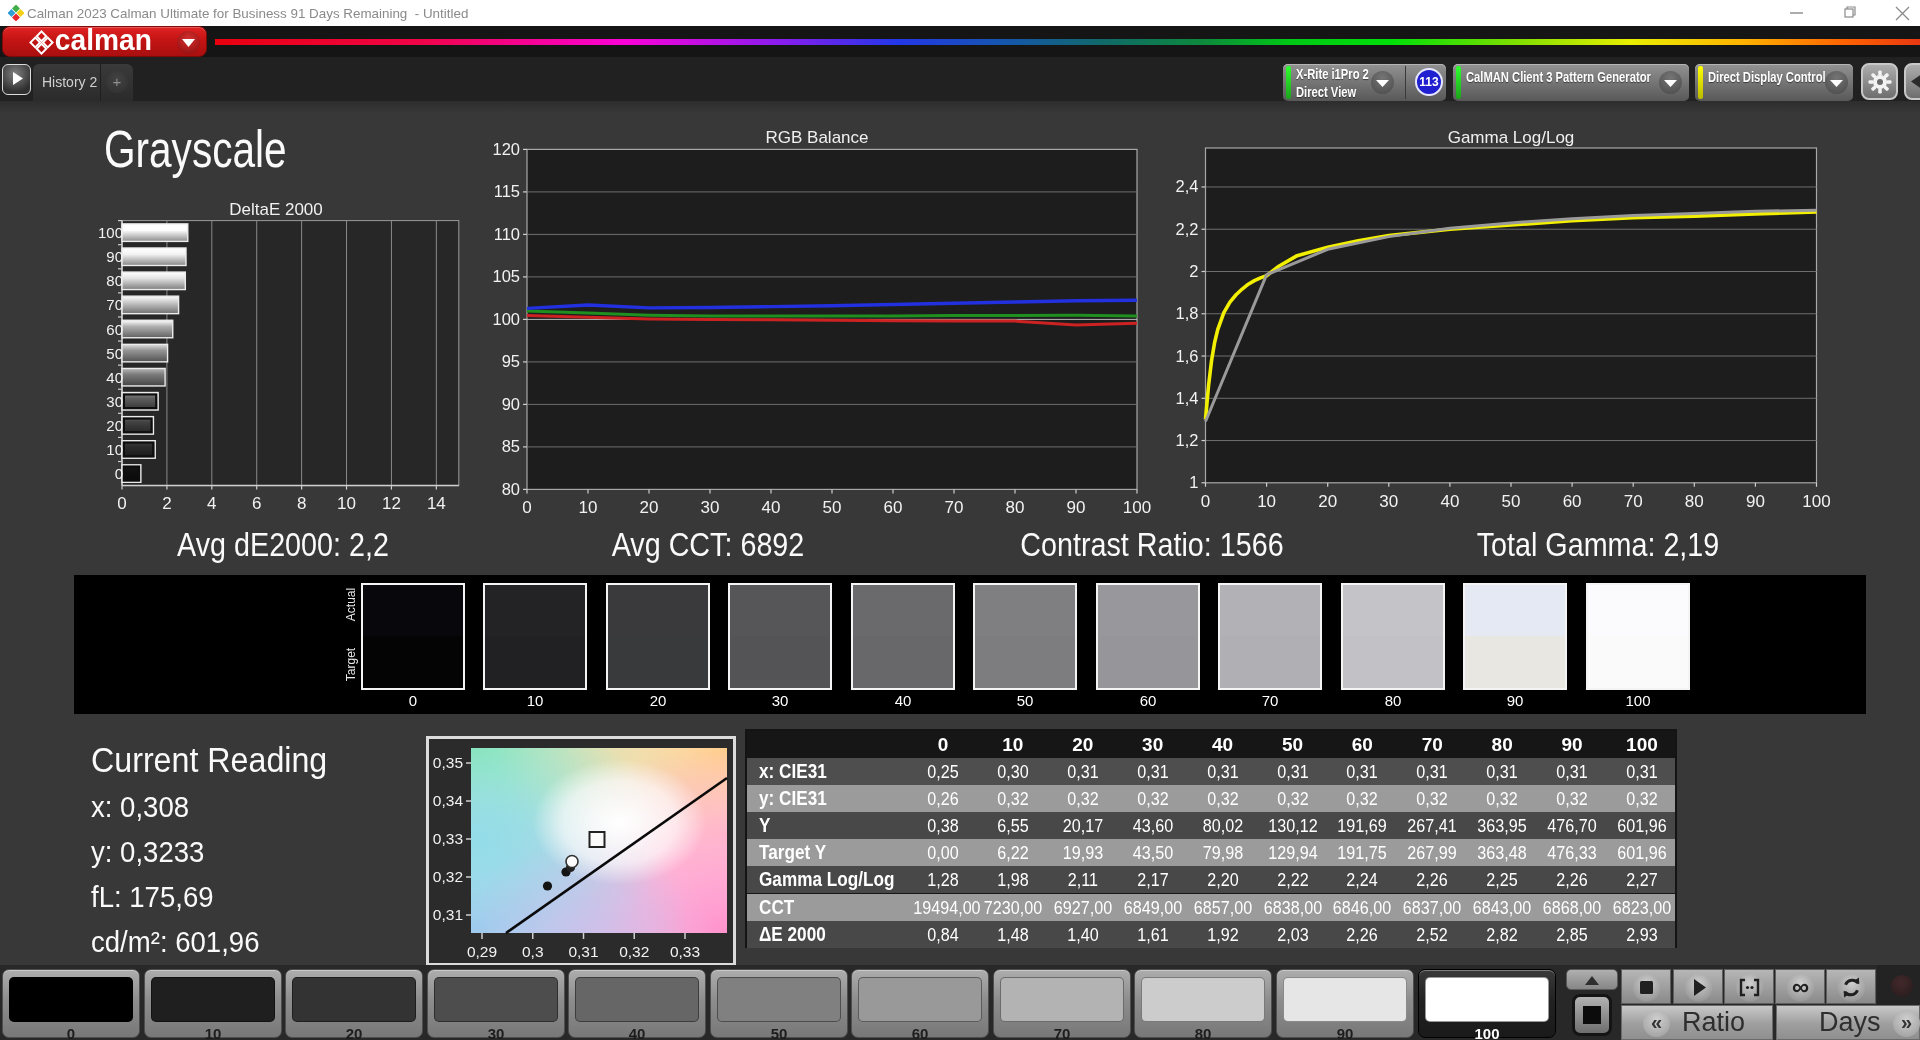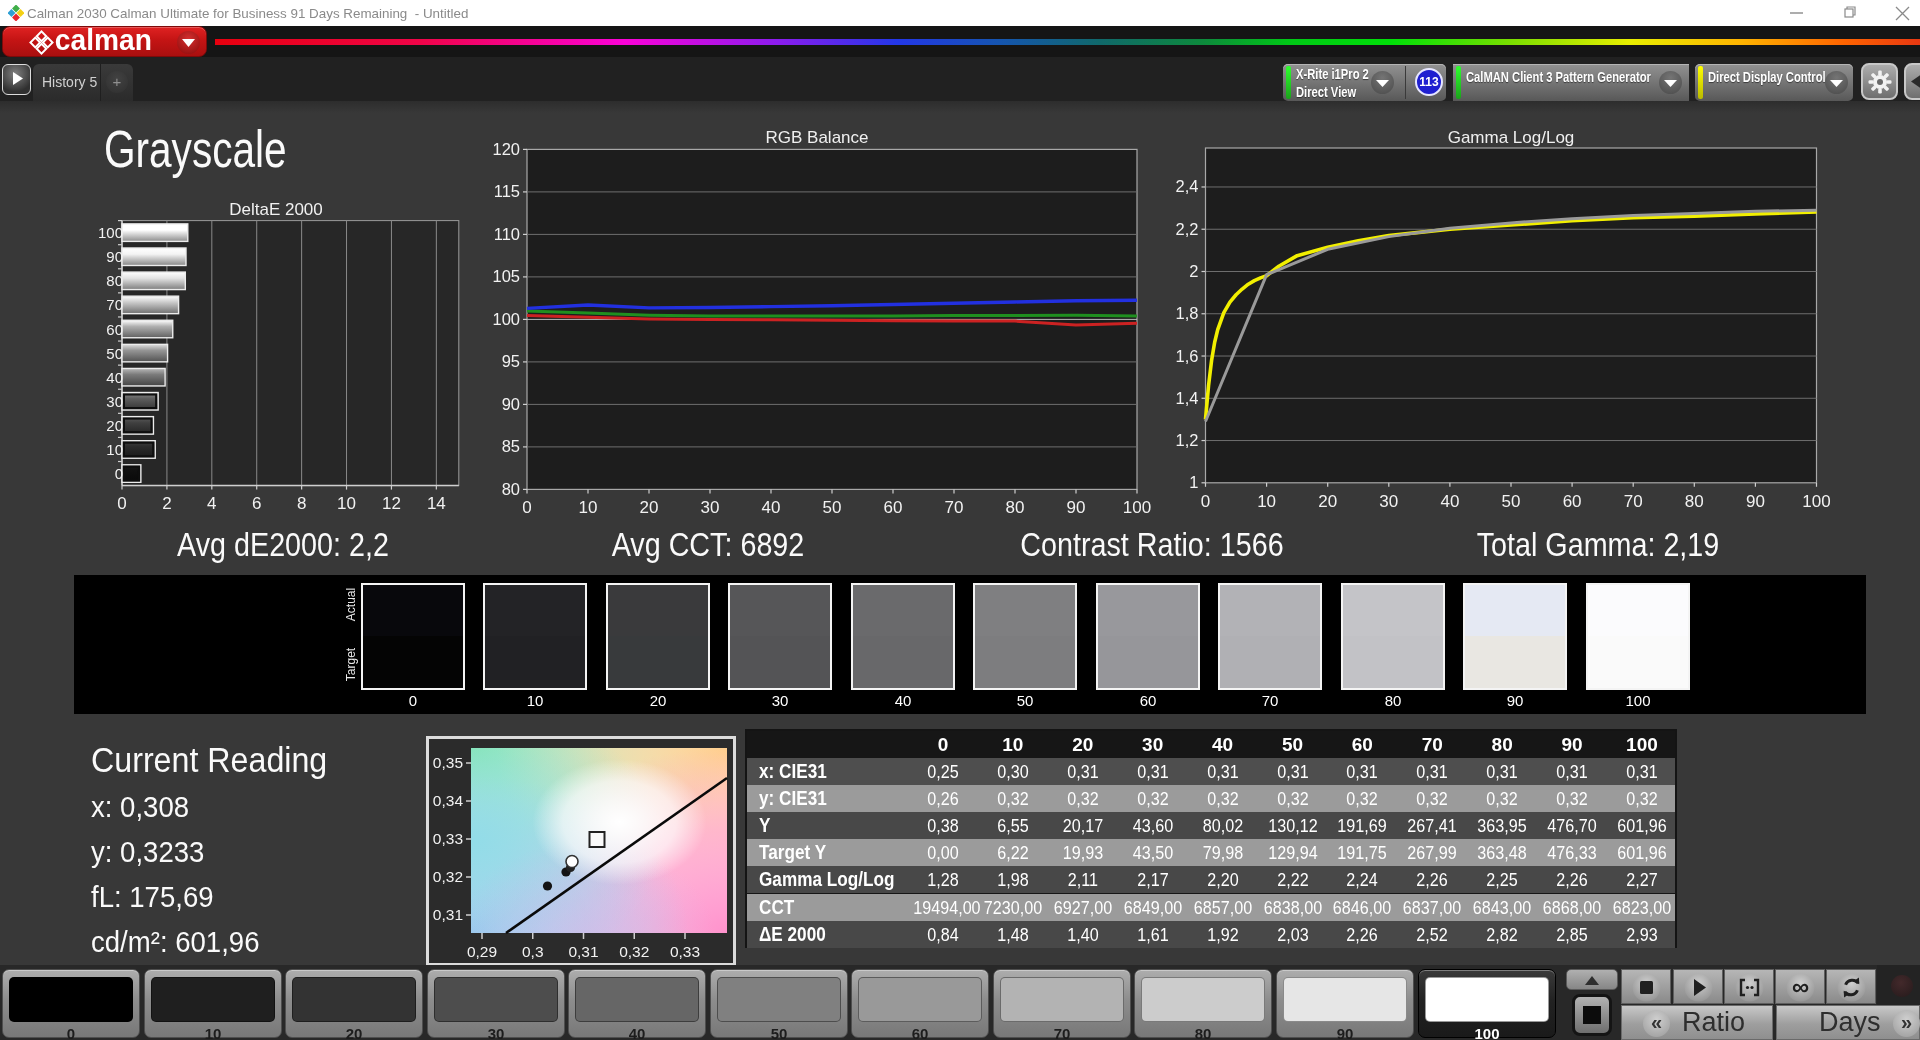--- a/index.html
+++ b/index.html
@@ -9,21 +9,21 @@
 </style></head><body>
 <div class="abs" style="left:0;top:0;width:1920px;height:26px;background:#ffffff">
 <svg class="abs" style="left:8px;top:5px" width="16" height="16" viewBox="0 0 16 16">
       <g transform="rotate(45 8 8)">
         <rect x="2" y="2" width="5.6" height="5.6" fill="#3fae49"></rect>
         <rect x="8.4" y="2" width="5.6" height="5.6" fill="#f4d014"></rect>
         <rect x="2" y="8.4" width="5.6" height="5.6" fill="#2e9fd4"></rect>
         <rect x="8.4" y="8.4" width="5.6" height="5.6" fill="#e8262d"></rect>
       </g>
     </svg>
-<div class="abs" style="left:27px;top:6px;font-size:13.4px;color:#8a8a8a;white-space:pre">Calman 2030 Calman Ultimate for Business 91 Days Remaining  - Untitled</div>
+<div class="abs" style="left:27px;top:6px;font-size:13.4px;color:#8a8a8a;white-space:pre">Calman 2023 Calman Ultimate for Business 91 Days Remaining  - Untitled</div>
 <svg class="abs" style="left:1780px;top:0" width="140" height="26" viewBox="0 0 140 26">
       <line x1="10" y1="13" x2="23" y2="13" stroke="#8a8a8a" stroke-width="1.4"></line>
       <rect x="65" y="9" width="8" height="8" fill="none" stroke="#8a8a8a" stroke-width="1.2"></rect>
       <path d="M 67 9 V 7 h 8 v 8 h -2" fill="none" stroke="#8a8a8a" stroke-width="1.2"></path>
       <path d="M 116 7 l 13 13 M 129 7 l -13 13" stroke="#8a8a8a" stroke-width="1.3"></path>
     </svg>
 </div>
 <div class="abs" style="left:0;top:26px;width:1920px;height:31px;background:#151515">
 <div class="abs" style="left:215px;top:13px;width:1705px;height:6px;background:linear-gradient(90deg,#e8000e 0%,#f00448 12%,#fb02d8 24%,#8c1cee 33%,#2337e8 40%,#1555b0 46%,#10696a 52%,#0d8a3c 58%,#00c816 63%,#00e008 69%,#7ade00 76%,#e8ee00 83%,#ffb400 89.5%,#ff6400 95.5%,#e83812 100%)"></div>
 <div class="abs" style="left:2px;top:0px;width:205px;height:31px;border-radius:8px;background:linear-gradient(180deg,#e02222 0%,#c41414 45%,#a90f0f 100%);border:1px solid #7e0a0a;box-shadow:inset 0 1px 0 rgba(255,255,255,.25)">
@@ -43,37 +43,37 @@
       </div>
 </div>
 </div>
 <div class="abs" style="left:0;top:57px;width:1920px;height:44px;background:#212121">
 <div class="abs" style="left:2px;top:7px;width:29px;height:31px;border-radius:6px;border:1.5px solid #dcdcdc;background:radial-gradient(circle at 45% 30%,#808080,#303030 72%)">
       <svg class="abs" style="left:8px;top:7px" width="12" height="13" viewBox="0 0 12 13">
         <path d="M2 0 l10 6.5 -10 6.5 z" fill="#fff"></path>
       </svg>
     </div>
 <div class="abs" style="left:33px;top:7px;width:100px;height:37px;border-radius:6px 6px 0 0;background:linear-gradient(180deg,#3a3a3a,#2b2b2b)">
-      <div class="abs" style="left:9px;top:10px;font-size:14px;color:#d0d0d0">History 5</div>
+      <div class="abs" style="left:9px;top:10px;font-size:14px;color:#d0d0d0">History 2</div>
       <div class="abs" style="left:67px;top:0;width:1px;height:37px;background:#1f1f1f"></div>
       <div class="abs" style="left:73px;top:7px;width:22px;height:22px;border-radius:50%;background:radial-gradient(circle at 50% 35%,#424242,#2f2f2f);color:#909090;font-size:15px;text-align:center;line-height:21px">+</div>
     </div>
 <div class="abs" style="left:1283px;top:7px;width:163px;height:37px;border-radius:5px;background:linear-gradient(180deg,#929292,#585858);box-shadow:inset 0 1px 0 #b4b4b4">
       <div class="abs" style="left:3px;top:2px;width:5px;height:33px;border-radius:2px;background:linear-gradient(180deg,#2eff2e,#1ba31b)"></div>
       <div class="abs" style="left:13px;top:2px;font-size:14px;font-weight:bold;color:#fff;white-space:pre;text-shadow:0 1px 1px rgba(0,0,0,.5);transform:scaleX(.8);transform-origin:left center">X-Rite i1Pro 2</div>
       <div class="abs" style="left:13px;top:20px;font-size:14px;font-weight:bold;color:#fff;white-space:pre;text-shadow:0 1px 1px rgba(0,0,0,.5);transform:scaleX(.8);transform-origin:left center">Direct View</div>
       <div class="abs" style="left:88px;top:7px;width:23px;height:23px;border-radius:50%;background:radial-gradient(circle at 50% 30%,#757575,#4a4a4a)">
         <svg class="abs" style="left:5px;top:9px" width="13" height="7" viewBox="0 0 13 7">
           <path d="M0 0 h13 l-6.5 7 z" fill="#fff"></path>
         </svg>
       </div>
       <div class="abs" style="left:122px;top:2px;width:1px;height:33px;background:#3a3a3a"></div>
       <div class="abs" style="left:132px;top:4px;width:28px;height:28px;border-radius:50%;background:#1f1fd0;border:2px solid #e6e6ff;color:#fff;font-size:12px;font-weight:bold;text-align:center;line-height:25px">113</div>
     </div>
-<div class="abs" style="left:1453px;top:7px;width:236px;height:37px;border-radius:0;background:linear-gradient(180deg,#929292,#585858);box-shadow:inset 0 1px 0 #b4b4b4">
+<div class="abs" style="left:1453px;top:7px;width:236px;height:37px;border-radius:5px;background:linear-gradient(180deg,#929292,#585858);box-shadow:inset 0 1px 0 #b4b4b4">
       <div class="abs" style="left:3px;top:2px;width:5px;height:33px;border-radius:2px;background:linear-gradient(180deg,#2eff2e,#1ba31b)"></div>
       <div class="abs" style="left:13px;top:5px;font-size:14px;font-weight:bold;color:#fff;white-space:pre;text-shadow:0 1px 1px rgba(0,0,0,.5);transform:scaleX(.8);transform-origin:left center">CalMAN Client 3 Pattern Generator</div>
       <div class="abs" style="left:206px;top:7px;width:23px;height:23px;border-radius:50%;background:radial-gradient(circle at 50% 30%,#757575,#4a4a4a)">
         <svg class="abs" style="left:5px;top:9px" width="13" height="7" viewBox="0 0 13 7">
           <path d="M0 0 h13 l-6.5 7 z" fill="#fff"></path>
         </svg>
       </div>
     </div>
 <div class="abs" style="left:1695px;top:7px;width:158px;height:37px;border-radius:5px;background:linear-gradient(180deg,#929292,#585858);box-shadow:inset 0 1px 0 #b4b4b4">
       <div class="abs" style="left:3px;top:2px;width:5px;height:33px;border-radius:2px;background:linear-gradient(180deg,#ffff00,#baba00)"></div>

